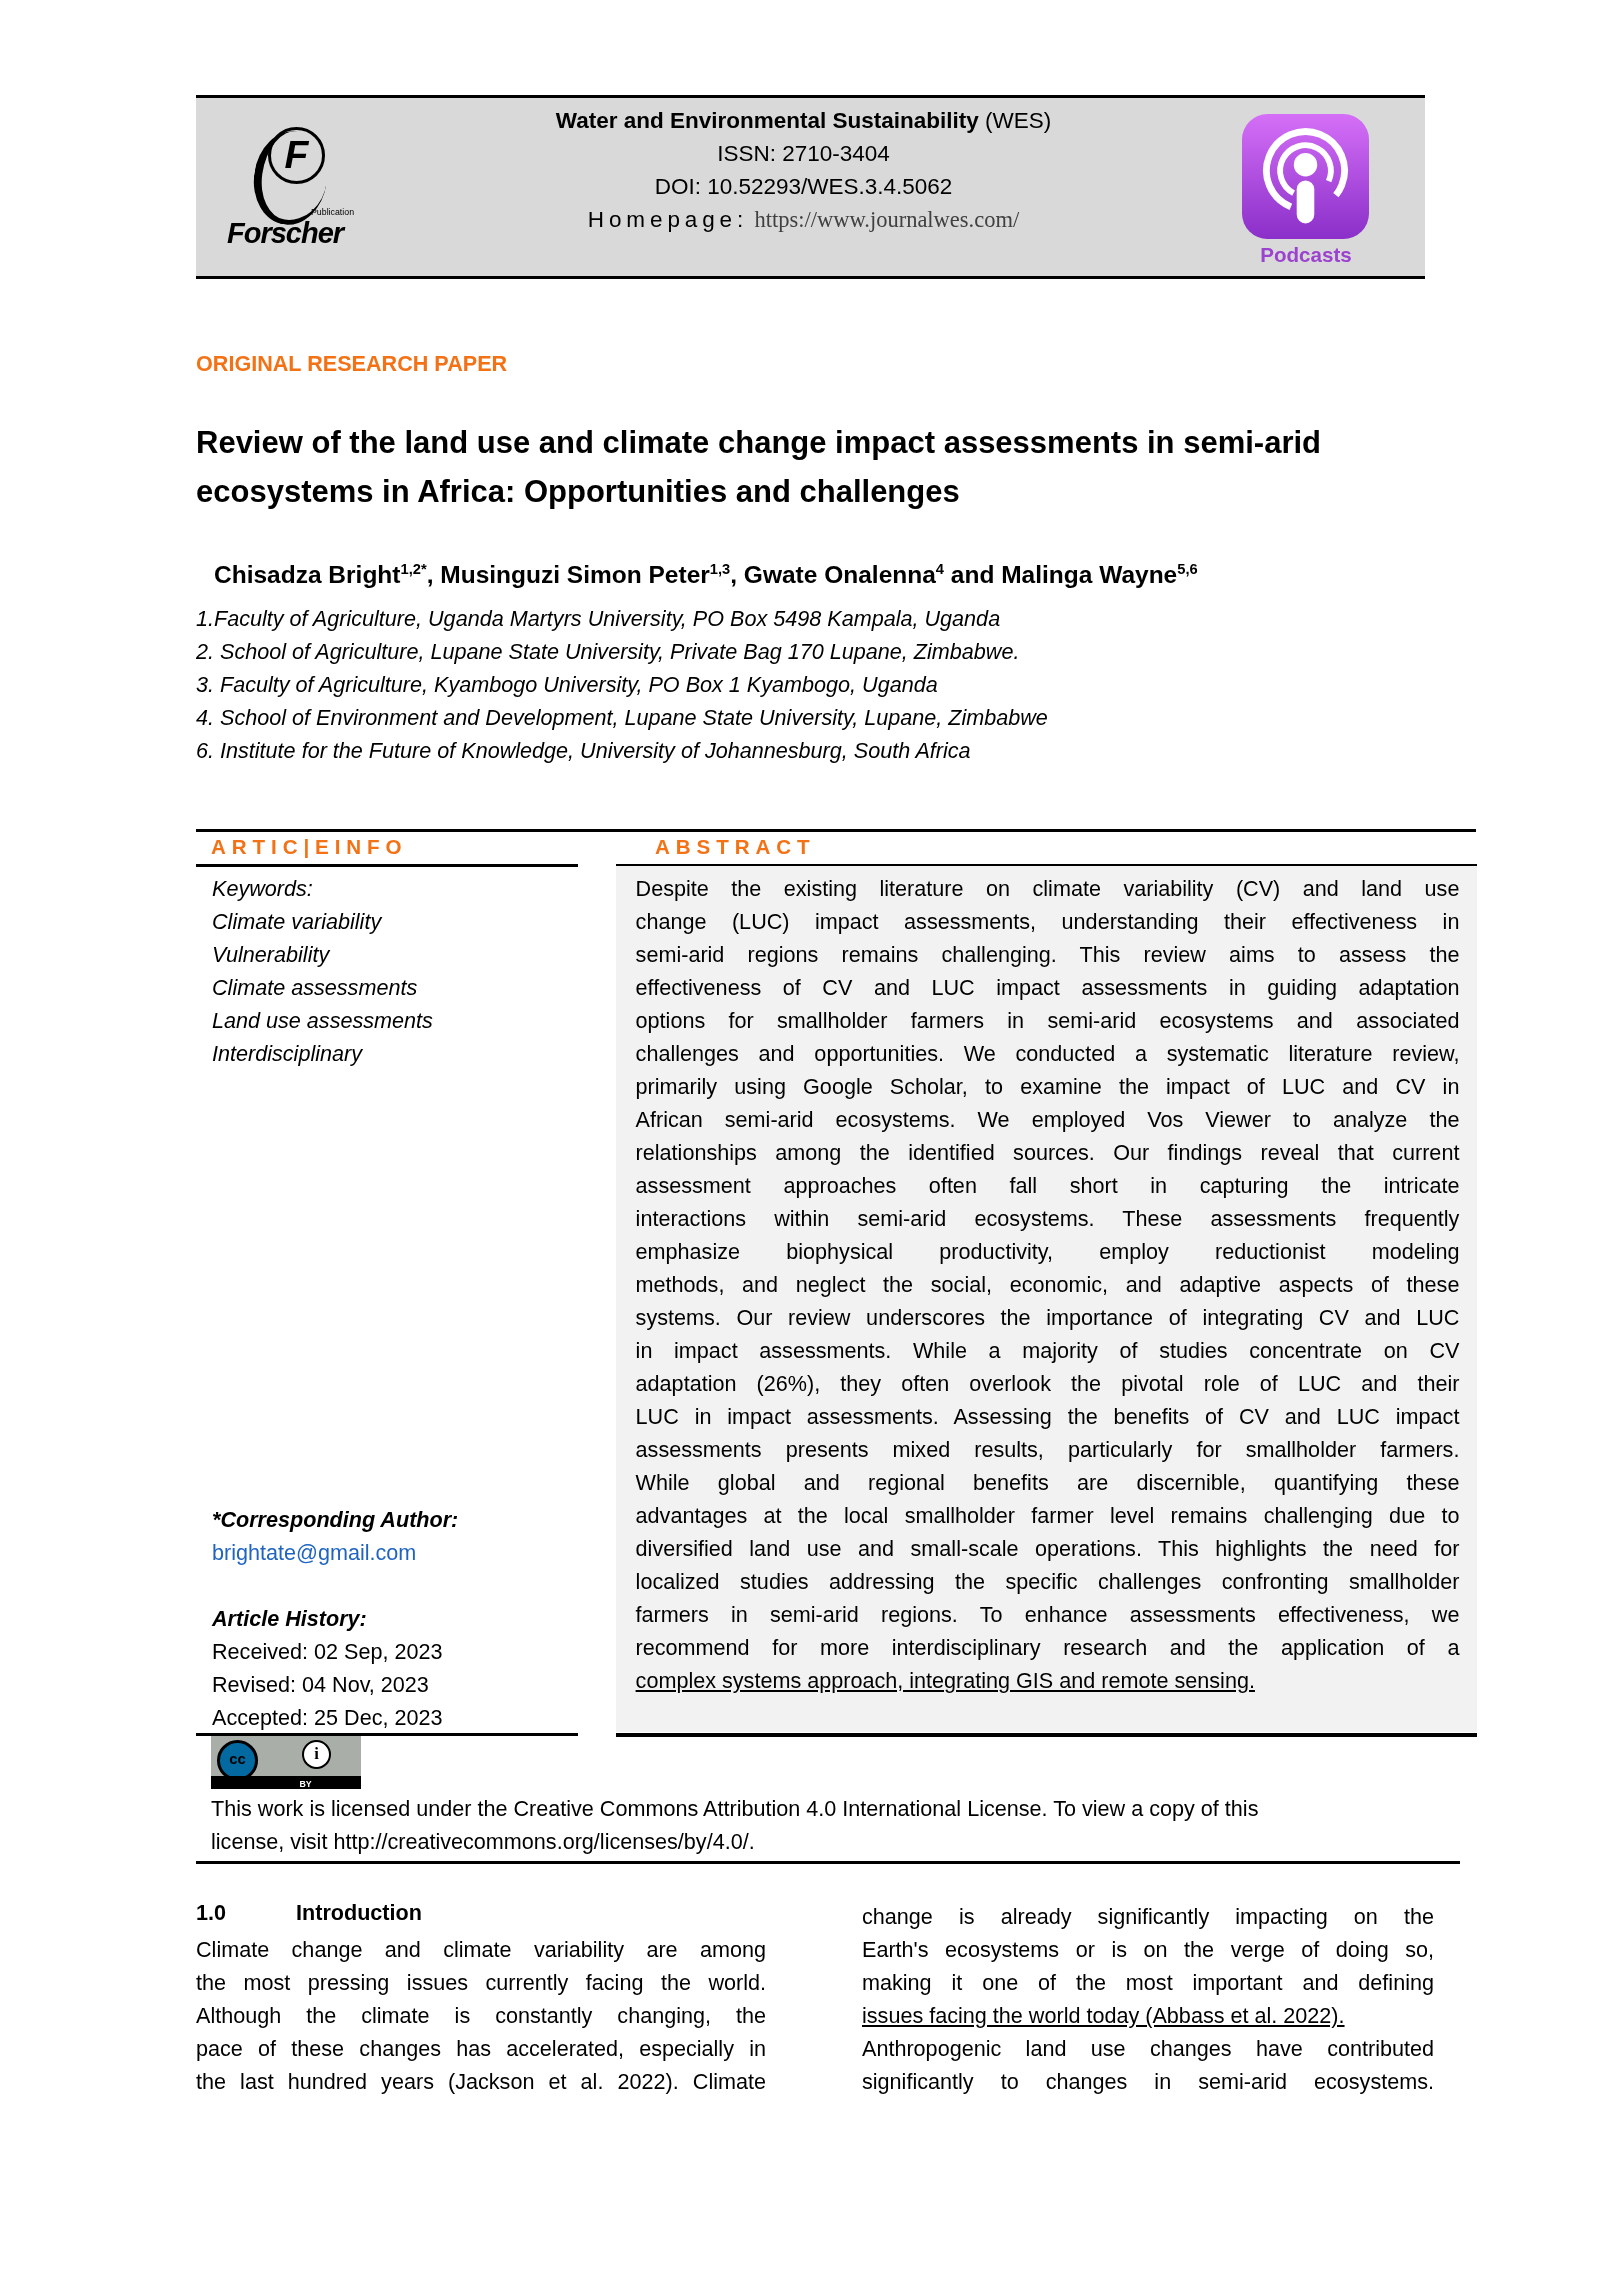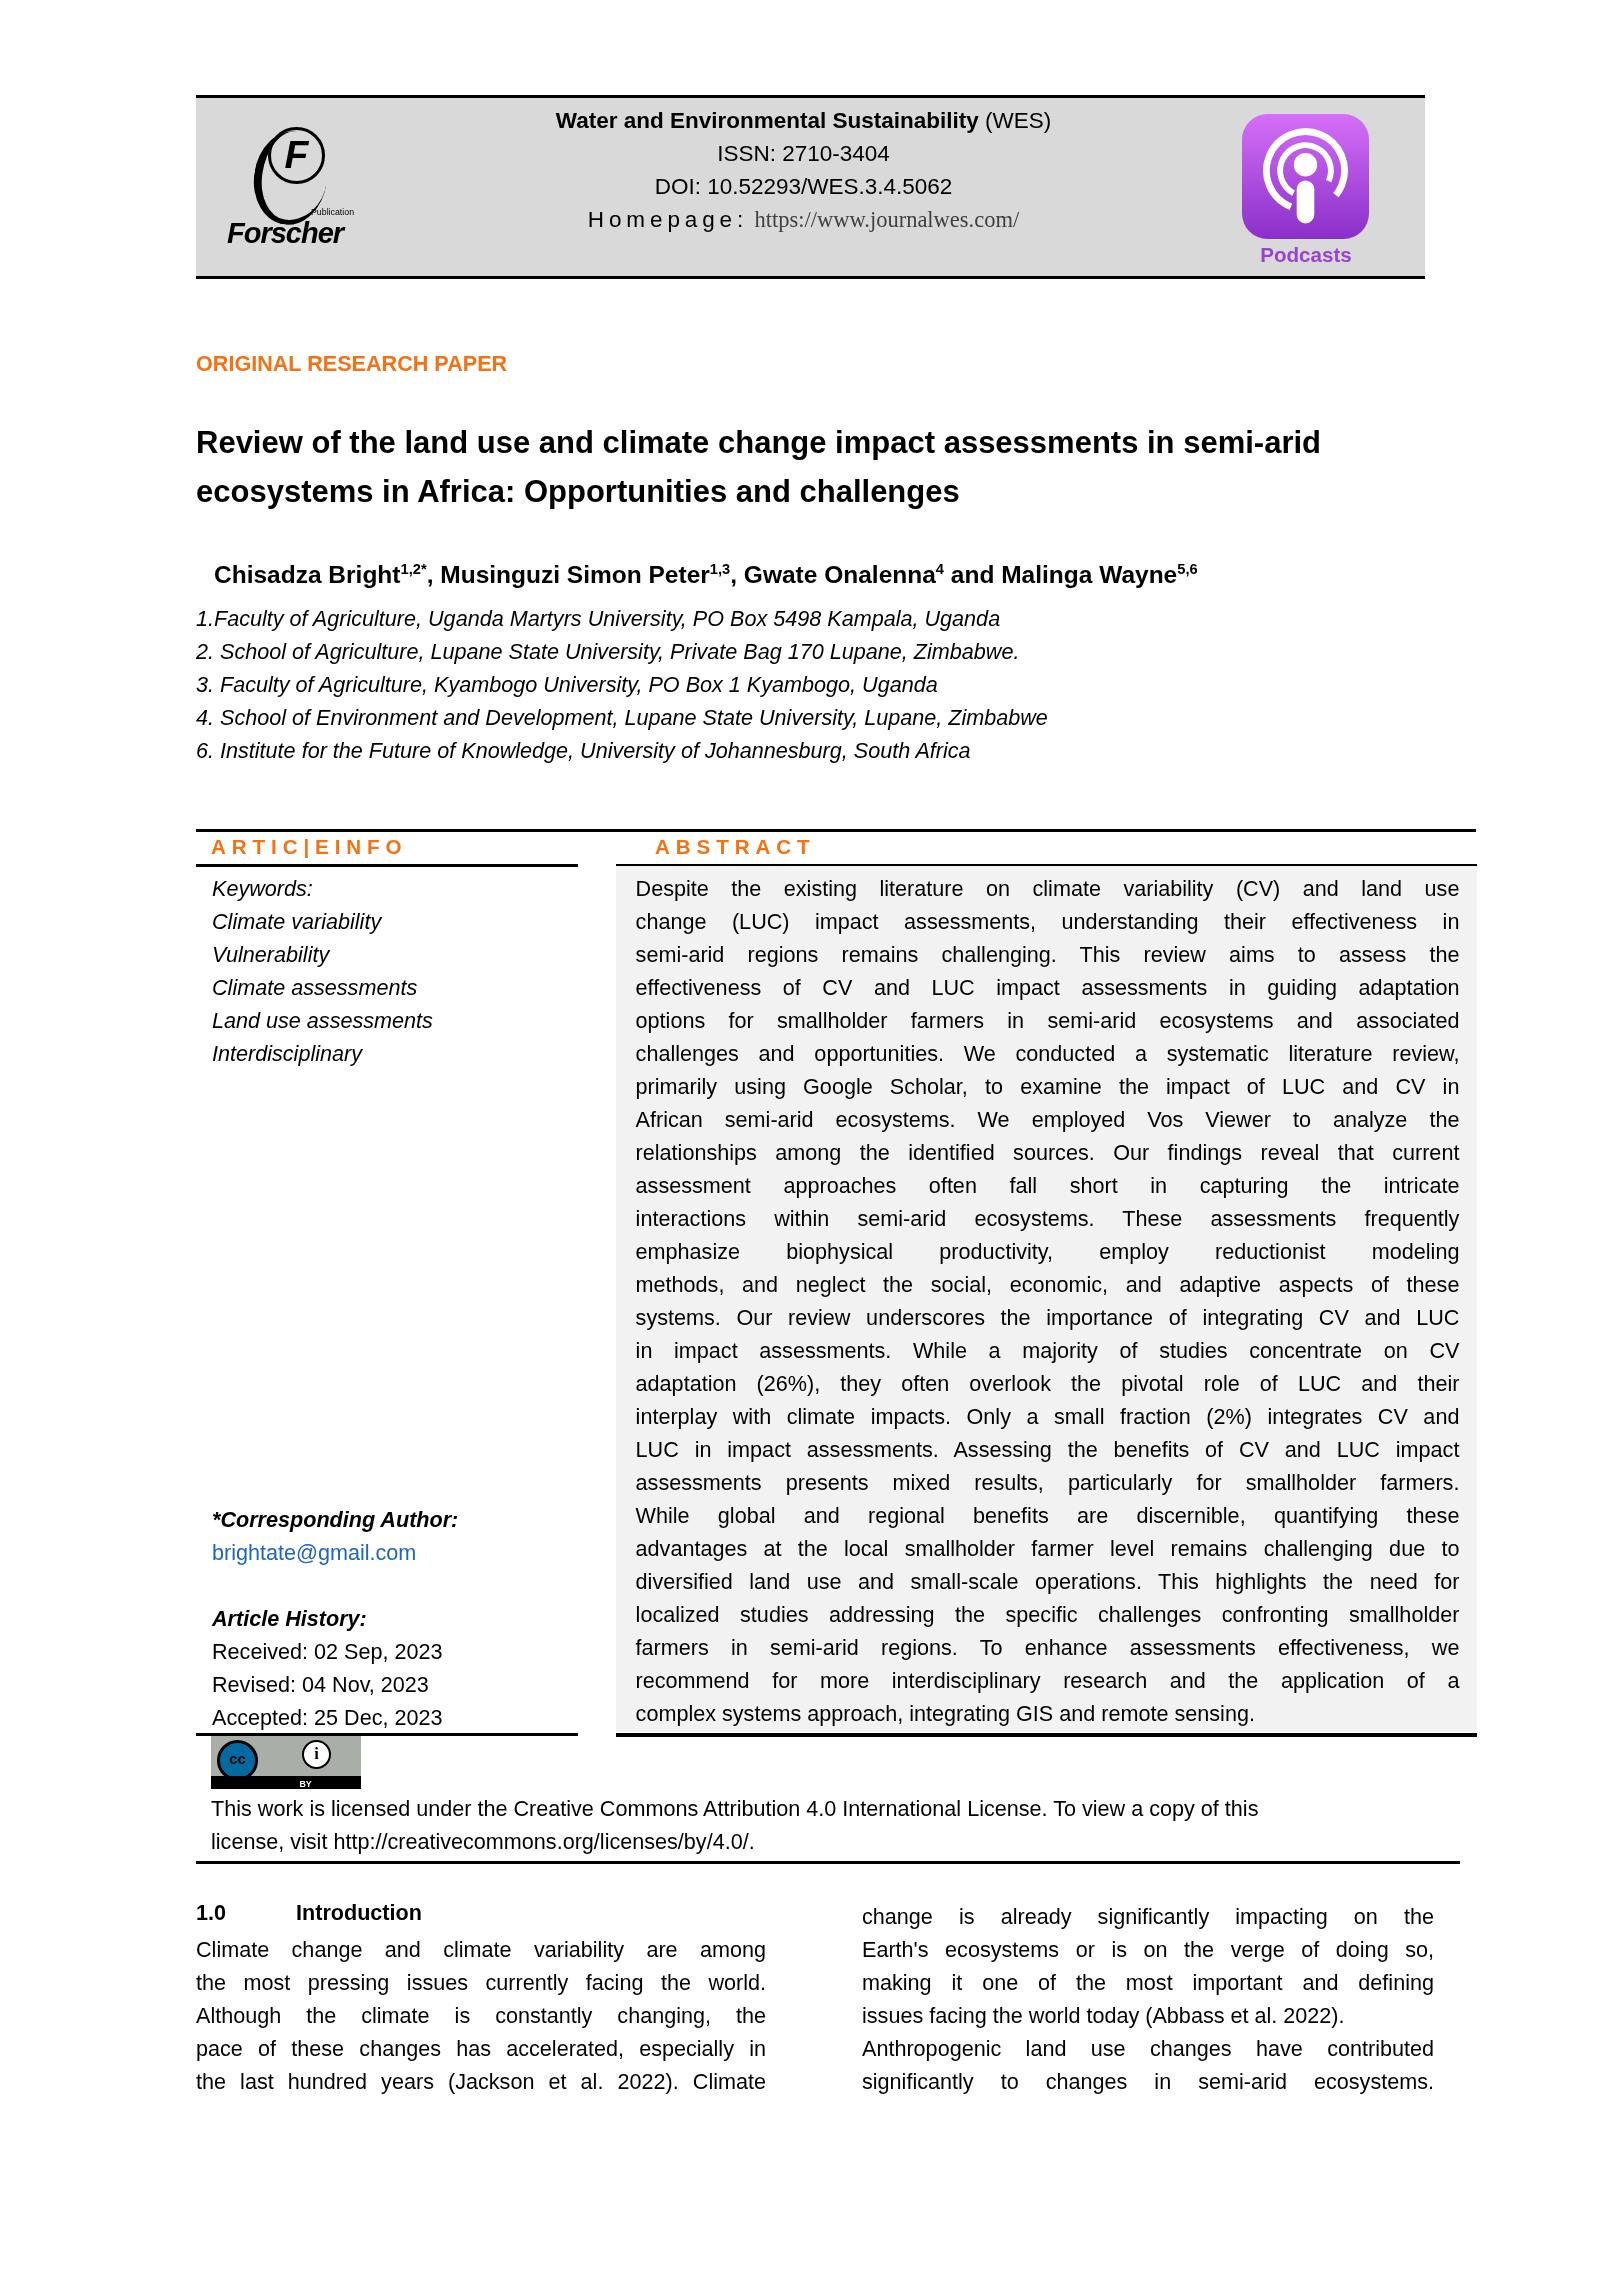--- a/index.html
+++ b/index.html
@@ -58,21 +58,21 @@
   #cc .c1 { position: absolute; left: 5.9px; top: 3.9px; width: 41px; height: 41px; border-radius: 50%; background: #0369a1; border: 3.9px solid #000; box-sizing: border-box; font: bold 14.7px "Liberation Sans", sans-serif; text-align: center; line-height: 33px; }
   #cc .c2 { position: absolute; left: 91px; top: 3.9px; width: 29px; height: 29px; border-radius: 50%; background: #fff; border: 2.9px solid #000; box-sizing: border-box; font: bold 16.7px "Liberation Serif", serif; text-align: center; line-height: 23.5px; }
   #license { left: 211px; top: 1792px; width: 1255px; font-size: 21.6px; line-height: 33px; }
   #lic-line { left: 196px; top: 1861px; width: 1264px; height: 2.9px; background: #000; }
 
   #intro-h { left: 196px; top: 1900px; font: bold 21.6px "Liberation Sans", sans-serif; }
   #intro-h .num { display: inline-block; width: 100px; }
   #intro-left { left: 196px; top: 1933px; width: 570px; font-size: 21.6px; line-height: 33px; text-align: justify; }
   #intro-right { left: 862px; top: 1900px; width: 572px; font-size: 21.6px; line-height: 33px; text-align: justify; }
   .line { display: block; text-align: justify; text-align-last: justify; white-space: nowrap; }
-  .line.last { text-align-last: left; }
+  .line.last { text-align-last: left; text-decoration: underline; }
 </style>
 </head>
 <body>
 
 <div id="hdr" class="abs">
   <div id="logo" class="abs">
     <div class="swoosh"></div>
     <div class="fcircle">F</div>
     <div class="pub">Publication</div>
     <div class="name">Forscher</div>
@@ -146,21 +146,20 @@
   <span class="line">primarily using Google Scholar, to examine the impact of LUC and CV in</span>
   <span class="line">African semi-arid ecosystems. We employed Vos Viewer to analyze the</span>
   <span class="line">relationships among the identified sources. Our findings reveal that current</span>
   <span class="line">assessment approaches often fall short in capturing the intricate</span>
   <span class="line">interactions within semi-arid ecosystems. These assessments frequently</span>
   <span class="line">emphasize biophysical productivity, employ reductionist modeling</span>
   <span class="line">methods, and neglect the social, economic, and adaptive aspects of these</span>
   <span class="line">systems. Our review underscores the importance of integrating CV and LUC</span>
   <span class="line">in impact assessments. While a majority of studies concentrate on CV</span>
   <span class="line">adaptation (26%), they often overlook the pivotal role of LUC and their</span>
-  <span class="line">interplay with climate impacts. Only a small fraction (2%) integrates CV and</span>
   <span class="line">LUC in impact assessments. Assessing the benefits of CV and LUC impact</span>
   <span class="line">assessments presents mixed results, particularly for smallholder farmers.</span>
   <span class="line">While global and regional benefits are discernible, quantifying these</span>
   <span class="line">advantages at the local smallholder farmer level remains challenging due to</span>
   <span class="line">diversified land use and small-scale operations. This highlights the need for</span>
   <span class="line">localized studies addressing the specific challenges confronting smallholder</span>
   <span class="line">farmers in semi-arid regions. To enhance assessments effectiveness, we</span>
   <span class="line">recommend for more interdisciplinary research and the application of a</span>
   <span class="line last">complex systems approach, integrating GIS and remote sensing.</span>
 </div>

